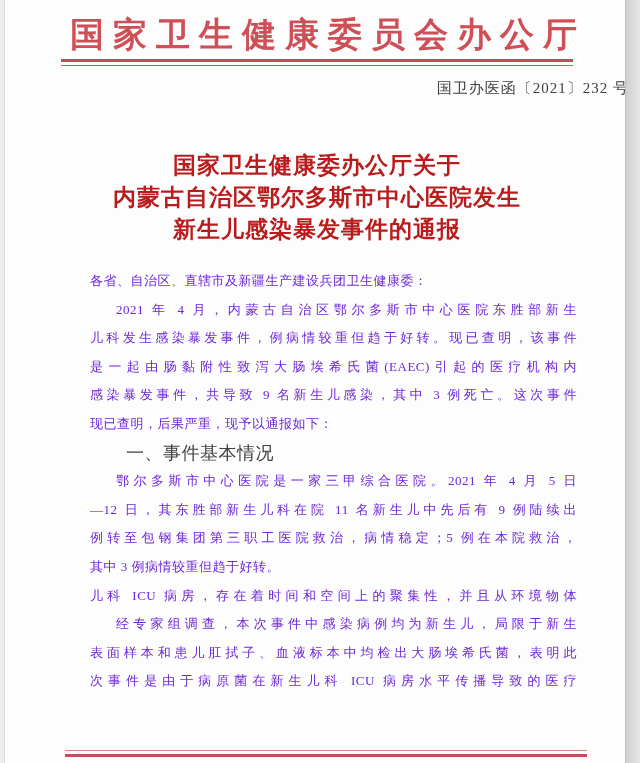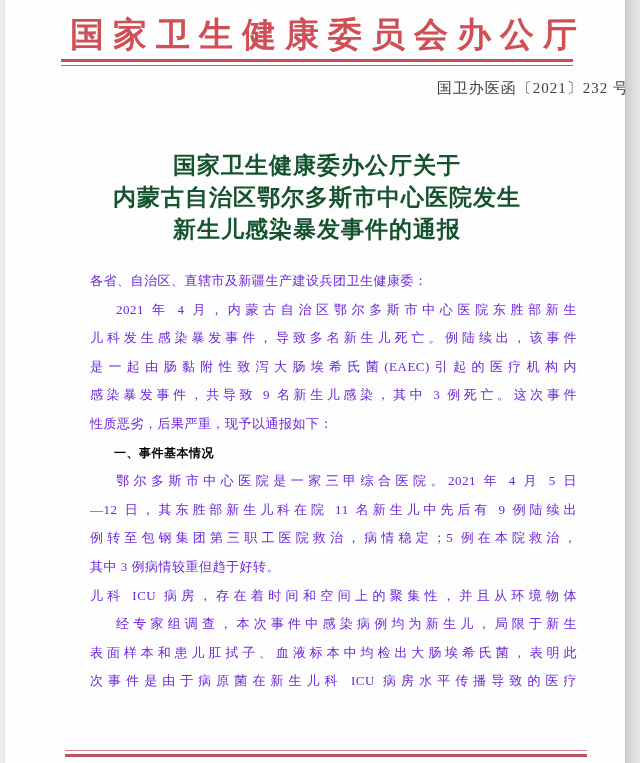--- a/index.html
+++ b/index.html
@@ -25,34 +25,34 @@
   .rule-top{
     margin:3px 56px 0 56px;height:3px;
     border-top:3px solid #c24e56;border-bottom:1.5px solid #c95860;
   }
   .doc-number{
     margin-top:13px;text-align:right;
     font-size:15px;color:#3d3d3d;letter-spacing:1px;line-height:18px;
   }
 
   
-  .title{margin-top:53px;text-align:center;color:#14532d;
+  .title{margin-top:53px;text-align:center;color:#b91c1c;
     font-size:23px;font-weight:bold;line-height:32px;letter-spacing:1px;}
 
   
   .body{margin:21px 48px 0 85px;width:487px;}
   .bline{
     font-size:13px;color:#6d28d9;line-height:28.6px;height:28.6px;
     text-align:justify;text-align-last:left;letter-spacing:0.5px;
     white-space:nowrap;overflow:visible;
   }
   .jfull{text-align-last:justify;white-space:normal;}
   .ind{text-indent:2em;}
   .heading{font-family:"Liberation Sans","DejaVu Sans",sans-serif;
-    font-weight:bold;color:#000000;font-size:12px;letter-spacing:0.5px;}
+    font-weight:normal;color:#404040;font-size:18px;letter-spacing:0.5px;}
 
   .rule-bottom{
     position:absolute;left:60px;top:750px;width:522px;height:3px;
     border-top:1.5px solid #d4868c;border-bottom:3px solid #b9545c;
   }
 </style>
 </head>
 <body>
 
 <div class="edge-left"></div>
@@ -67,24 +67,24 @@
 
   <div class="title">
     <div>国家卫生健康委办公厅关于</div>
     <div>内蒙古自治区鄂尔多斯市中心医院发生</div>
     <div>新生儿感染暴发事件的通报</div>
   </div>
 
   <div class="body">
     <div class="bline">各省、自治区、直辖市及新疆生产建设兵团卫生健康委：</div>
     <div class="bline ind jfull">2021 年 4 月，内蒙古自治区鄂尔多斯市中心医院东胜部新生</div>
-    <div class="bline jfull">儿科发生感染暴发事件，导致多名新生儿死亡。例陆续出，该事件</div>
+    <div class="bline jfull">儿科发生感染暴发事件，例病情较重但趋于好转。现已查明，该事件</div>
     <div class="bline jfull">是一起由肠黏附性致泻大肠埃希氏菌(EAEC)引起的医疗机构内</div>
     <div class="bline jfull">感染暴发事件，共导致 9 名新生儿感染，其中 3 例死亡。这次事件</div>
-    <div class="bline">性质恶劣，后果严重，现予以通报如下：</div>
+    <div class="bline">现已查明，后果严重，现予以通报如下：</div>
     <div class="bline ind heading">一、事件基本情况</div>
     <div class="bline ind jfull">鄂尔多斯市中心医院是一家三甲综合医院。2021 年 4 月 5 日</div>
     <div class="bline jfull">—12 日，其东胜部新生儿科在院 11 名新生儿中先后有 9 例陆续出</div>
     <div class="bline jfull">例转至包钢集团第三职工医院救治，病情稳定；5 例在本院救治，</div>
     <div class="bline">其中 3 例病情较重但趋于好转。</div>
     <div class="bline jfull">儿科 ICU 病房，存在着时间和空间上的聚集性，并且从环境物体</div>
     <div class="bline ind jfull">经专家组调查，本次事件中感染病例均为新生儿，局限于新生</div>
     <div class="bline jfull">表面样本和患儿肛拭子、血液标本中均检出大肠埃希氏菌，表明此</div>
     <div class="bline jfull">次事件是由于病原菌在新生儿科 ICU 病房水平传播导致的医疗</div>
   </div>

